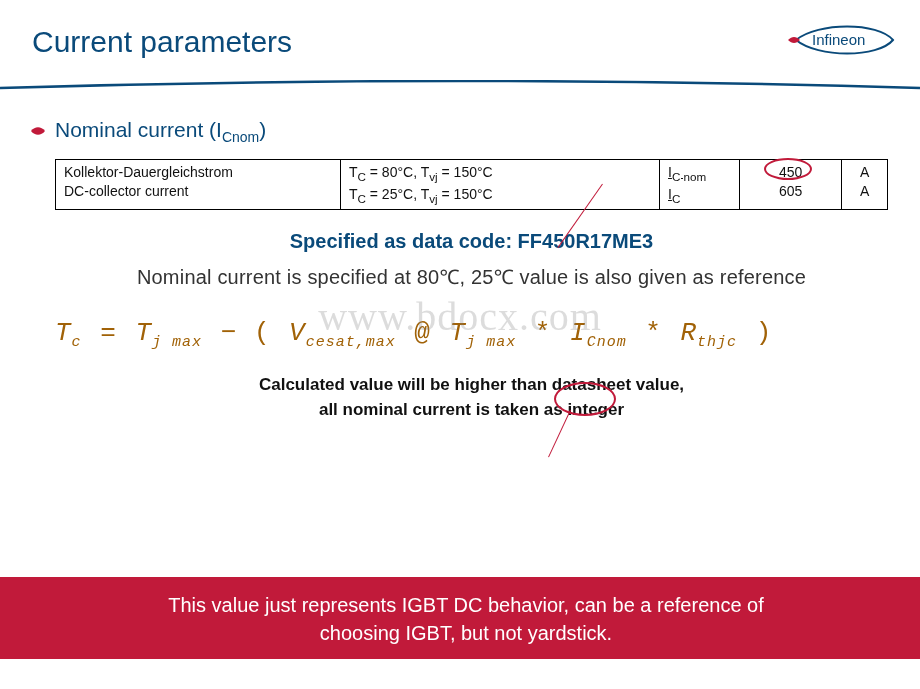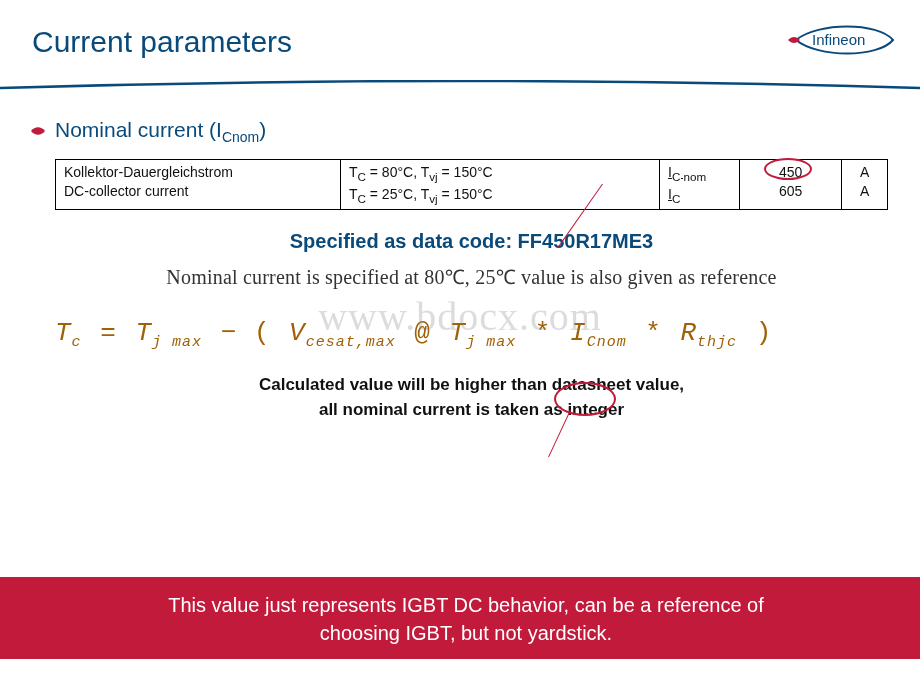--- a/index.html
+++ b/index.html
@@ -20,21 +20,21 @@
   table.spec .col2 { width: 280px; }
   table.spec .col3 { width: 70px; text-decoration: underline; }
   table.spec .col4 { width: 90px; text-align: center; position: relative; }
   table.spec .col5 { width: 40px; text-align: center; }
   .oval { position: absolute; border: 2px solid #c11a3a; border-radius: 50%; top: -2px; left: 24px; width: 48px; height: 22px; pointer-events: none; }
   .oval2 { position: absolute; border: 2px solid #c11a3a; border-radius: 50%; top: 382px; left: 554px; width: 62px; height: 34px; pointer-events: none; }
   .line1 { position: absolute; width: 1px; background: #c11a3a; left: 602px; top: 184px; height: 78px; transform: rotate(35deg); transform-origin: top; pointer-events: none; }
   .line2 { position: absolute; width: 1px; background: #c11a3a; left: 570px; top: 410px; height: 52px; transform: rotate(25deg); transform-origin: top; pointer-events: none; }
   .center { text-align: center; }
   .code { color: #0a4a7a; font-size: 20px; font-weight: 700; margin-top: 20px; }
-  .note1 { color: #333; font-size: 20px; margin-top: 10px; letter-spacing: 0.2px; font-family: Liberation Serif, serif; }
+  .note1 { color: #333; font-size: 20px; margin-top: 10px; letter-spacing: 0.2px; }
   .formula { font-family: Liberation Mono, monospace; font-style: italic; font-size: 26px; color: #a16207; margin: 28px 0 22px 0; letter-spacing: 1px; }
   .formula .sub1 { font-size: 15px; font-style: italic; vertical-align: sub; }
   .formula .op { font-style: normal; padding: 0 2px; }
   .note2 { color: #111; font-size: 17px; font-weight: 700; line-height: 1.45; }
   .watermark { position: absolute; top: 293px; left: 0; right: 0; text-align: center; font-size: 40px; color: rgba(130,130,130,0.28); letter-spacing: 1px; pointer-events: none; font-family: Liberation Serif, serif; }
   .footer { position: absolute; bottom: 30px; left: 0; right: 0; background: #c11a3a; color: #fff; font-size: 20px; text-align: center; padding: 14px 18px 12px 30px; line-height: 1.4; }
 </style>
 </head>
 <body>
 

